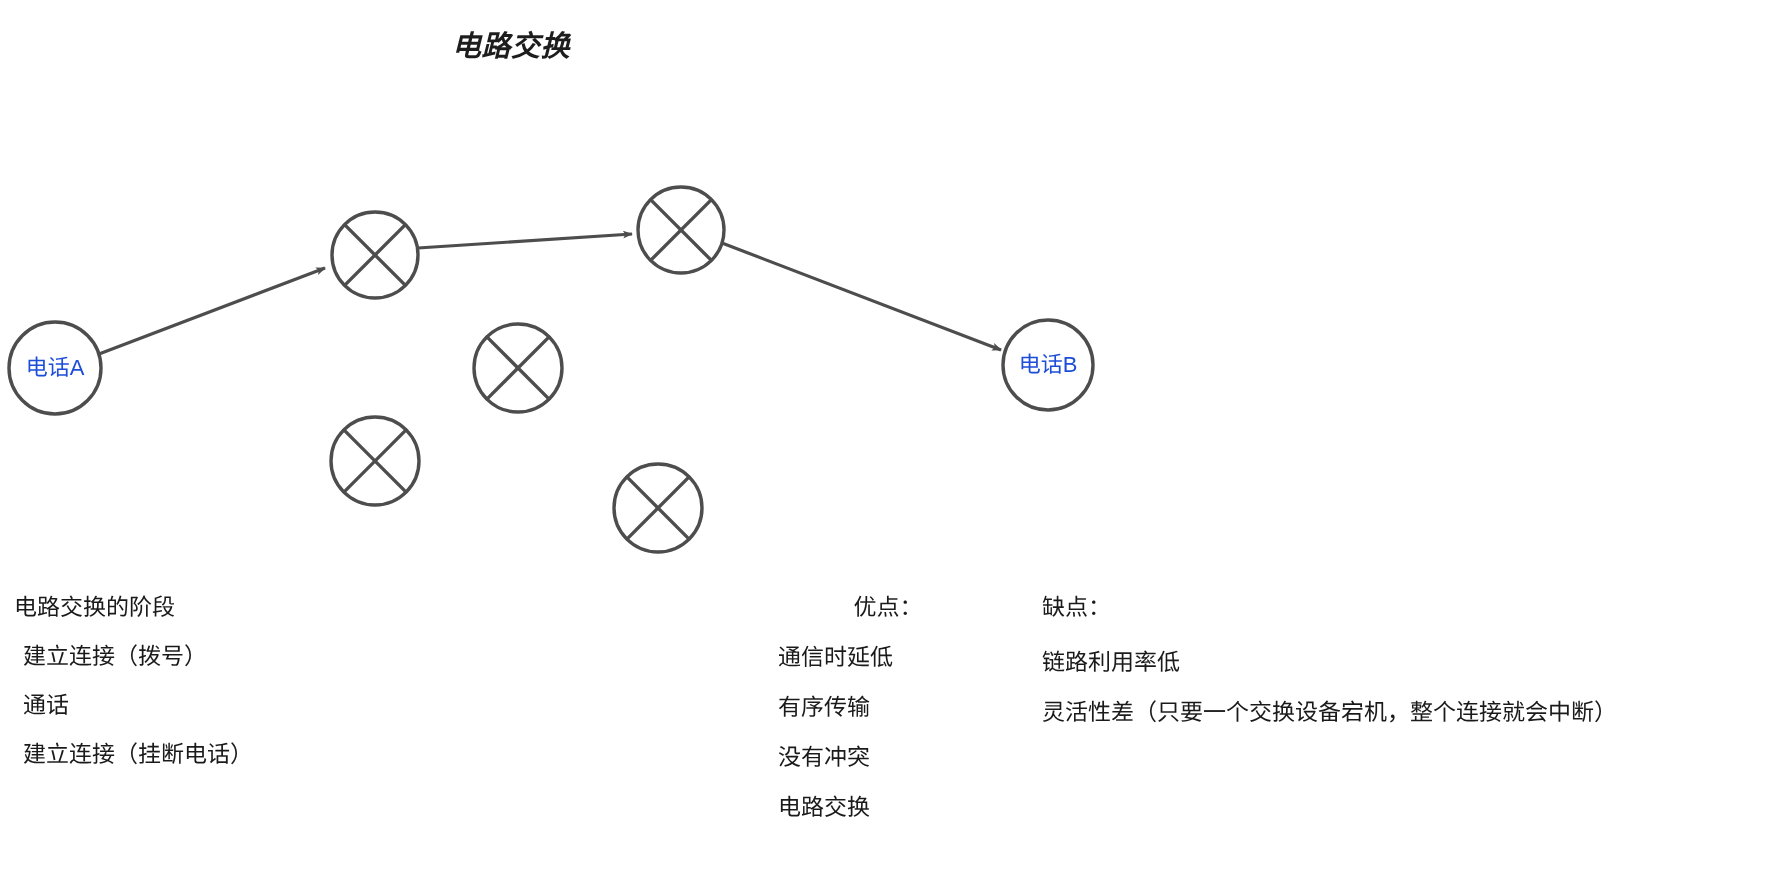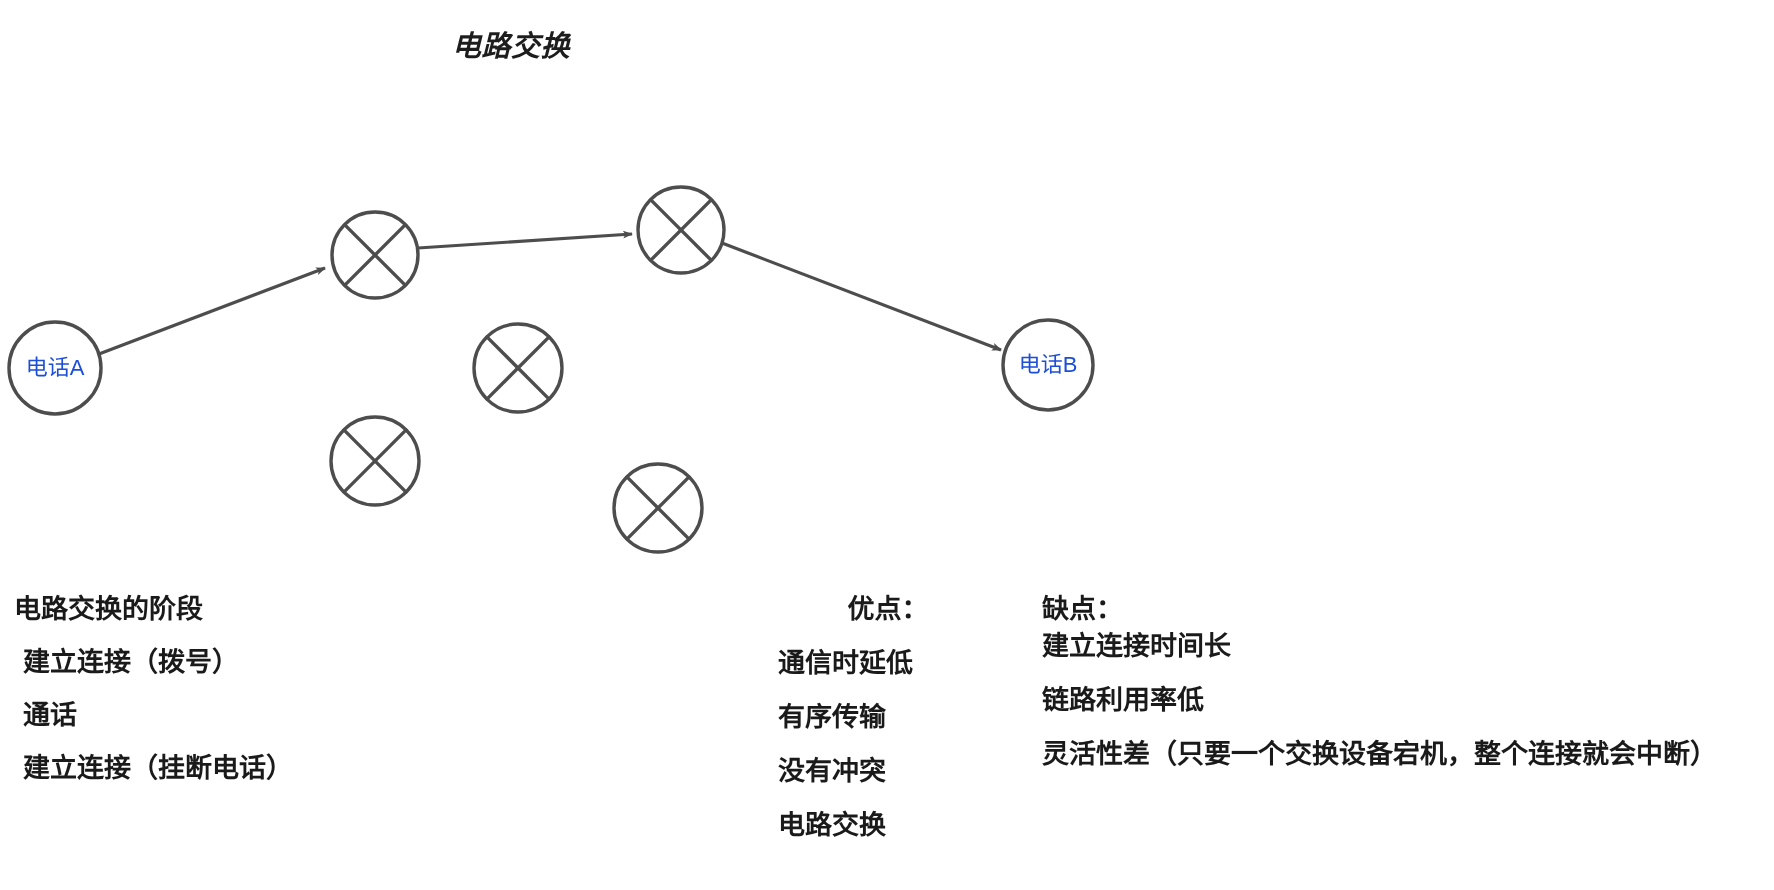--- a/index.html
+++ b/index.html
@@ -65,34 +65,33 @@
   .col {
     position: absolute;
     top: 0;
   }
   .col-stages  { left: 14px;   width: 640px; }
   .col-pros    { left: 778px;  width: 220px; }
   .col-cons    { left: 1042px; width: 720px; }
 
   .col-heading,
   .col-line {
-    font-size: 27px;
+    font-size: 23px;
     line-height: 1;
     color: #1a1a1a;
     white-space: nowrap;
-    font-weight: bold;
   }
   .col-heading { margin: 0 0 25px 0; }
   .col-line    { margin: 0 0 25px 0; }
   .col-stages .col-line { padding-left: 9px; }
   .col-stages .col-heading { margin-bottom: 26px; }
   .col-stages .col-line { margin-bottom: 26px; }
   .col-pros .col-heading { margin-bottom: 27px; text-align: center; }
   .col-pros .col-line { margin-bottom: 27px; }
-  .col-cons .col-heading { margin-bottom: 10px; }
+  .col-cons .col-heading { margin-bottom: 32px; }
   .col-cons .col-line { margin-bottom: 27px; }
 </style>
 </head>
 <body>
 
 <div id="canvas">
 
   <div class="diagram-title">电路交换</div>
 
   <svg class="diagram-layer" viewBox="0 0 1774 600" width="1774" height="600" xmlns="http://www.w3.org/2000/svg">
@@ -161,19 +160,18 @@
     <div class="col col-pros">
       <div class="col-heading">优点：</div>
       <div class="col-line">通信时延低</div>
       <div class="col-line">有序传输</div>
       <div class="col-line">没有冲突</div>
       <div class="col-line">电路交换</div>
     </div>
 
     <div class="col col-cons">
       <div class="col-heading">缺点：</div>
-      <div class="col-line">建立连接时间长</div>
       <div class="col-line">链路利用率低</div>
       <div class="col-line">灵活性差（只要一个交换设备宕机，整个连接就会中断）</div>
     </div>
 
   </div>
 </div>
 
 </body></html>

